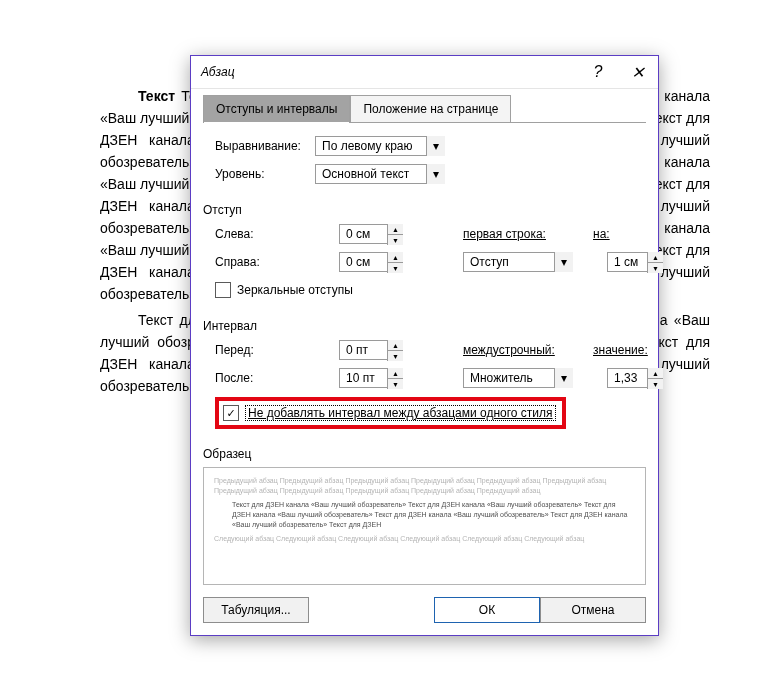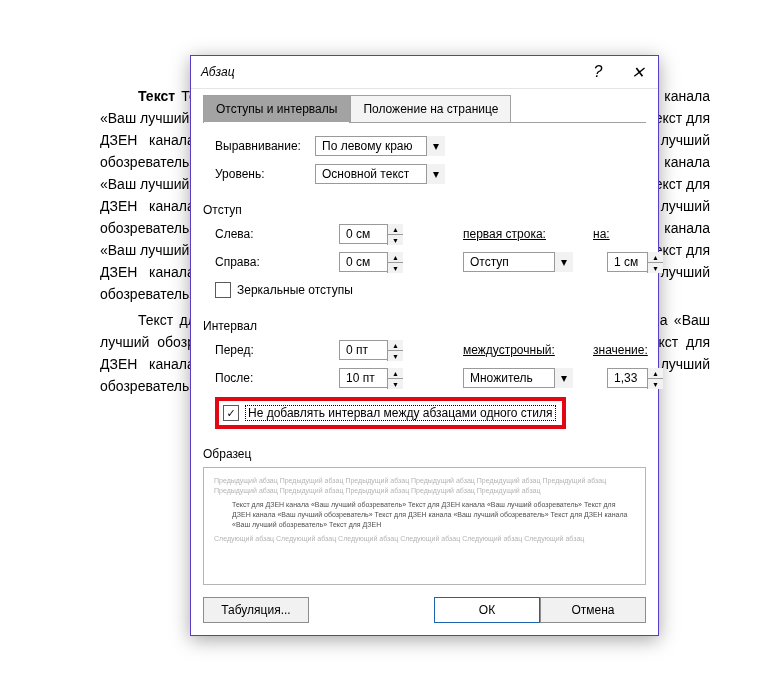--- a/index.html
+++ b/index.html
@@ -80,21 +80,21 @@
   .spbtns div { height:10px; border-left:1px solid #9a9a9a; background:#f2f2f2; display:flex; align-items:center; justify-content:center; font-size:7px; line-height:7px;}
   .spbtns div:first-child{ border-bottom:1px solid #9a9a9a;}
 
   .row.indent { padding-left: 12px;}
   .underline-lbl { text-decoration:underline; }
 
   .checkbox { width:14px; height:14px; border:1px solid #5a5a5a; display:inline-flex; align-items:center; justify-content:center; margin-right:6px; background:#fff; font-size:11px; line-height:11px;}
   .check-row { display:flex; align-items:center;}
 
   .highlight-box { border: 4px solid #e30613; padding: 4px 6px 4px 4px; display:inline-flex; align-items:center; margin-top:2px;}
-  .highlight-box .focus-rect { border:1px dotted #000; padding: 0 2px; }
+  .highlight-box .focus-rect { border:1px dotted #000; padding: 0 2px; text-decoration: underline; }
 
   .preview-area { border:1px solid #b5b5b5; height:100px; margin-top:6px; padding:8px 10px; font-size:7px; color:#b4b4b4; line-height:10px; overflow:hidden;}
   .preview-area .blk { margin-bottom:4px;}
   .preview-area .main { color:#4f4f4f; margin: 4px 0 4px 18px;}
 
   .buttonbar { display:flex; margin-top:12px; align-items:center;}
   .buttonbar .spacer{ flex:1;}
   .btn-std {
     border:1px solid #8d8d8d;
     background:#f1f1f1;

